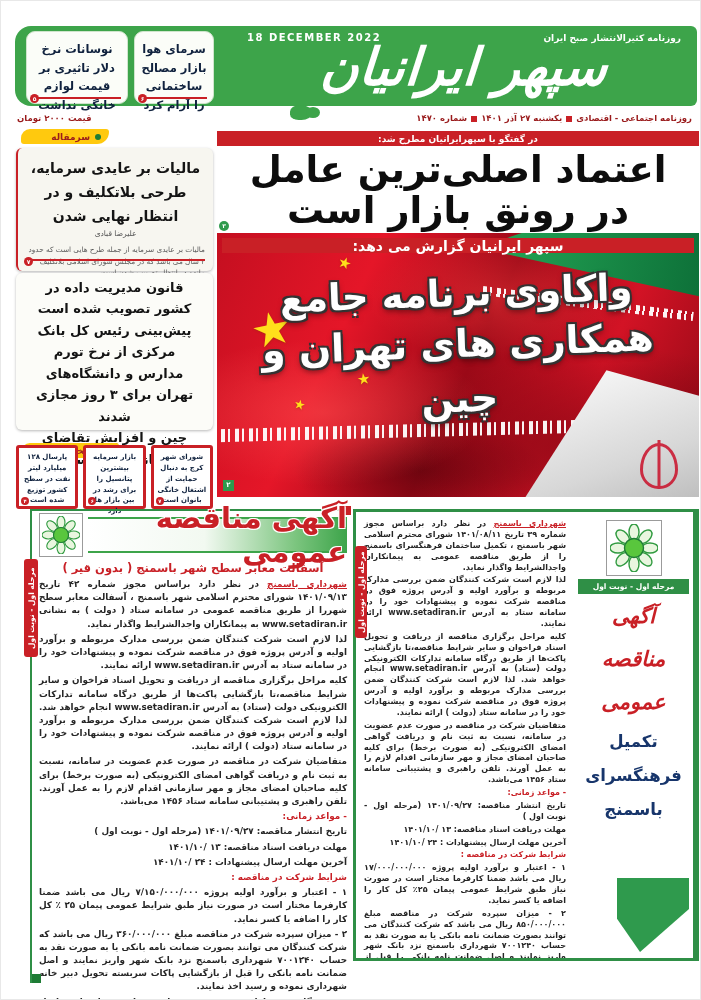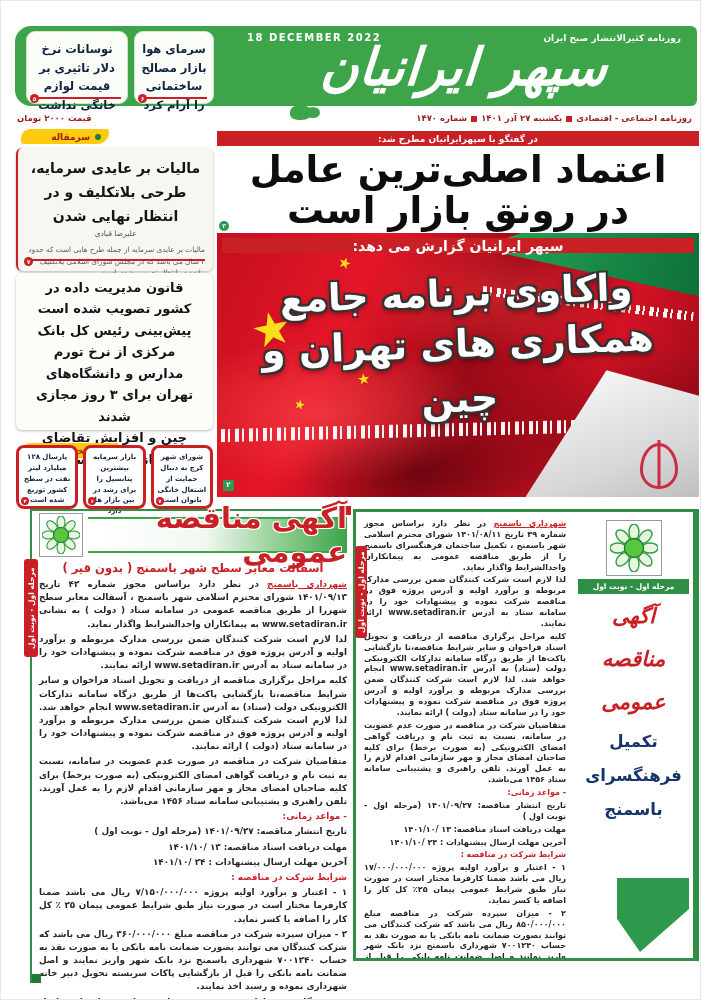--- a/index.html
+++ b/index.html
@@ -91,21 +91,21 @@
   .editorial-card .e-author{font-size:7.5px;color:#555;text-align:center;margin-top:1px;}
   .editorial-card .e-body{font-size:7.3px;color:#5a5a5a;text-align:right;line-height:1.55;margin-top:6px;}
   .editorial-card .rule{position:absolute;left:8px;right:8px;bottom:10px;height:2px;background:#c92026;}
   .editorial-card .num-dot{bottom:5px;left:6px;}
   .headlines-card{position:absolute;left:15px;top:272px;width:197px;height:157px;background:#fcfcf8;
                   border-radius:6px;box-shadow:0 1px 3px rgba(0,0,0,.28);box-sizing:border-box;
                   display:flex;flex-direction:column;justify-content:space-evenly;padding:4px 10px;text-align:center;}
   .headlines-card .h-item{font-size:13px;font-weight:bold;color:#141414;line-height:1.65;}
   .headlines-card .sep{height:1.5px;background:#c92026;margin:0 2px;}
   .preview-row{position:absolute;left:15px;top:444px;width:197px;height:64px;display:flex;gap:5px;}
-  .pbox{flex:1;border:3px solid #c92026;border-radius:8px;background:#fff;position:relative;
+  .pbox{flex:1;border:3px solid #c92026;border-radius:3px;background:#fff;position:relative;
         box-sizing:border-box;padding:4px 2px;font-size:7px;font-weight:bold;color:#10223e;
         text-align:center;line-height:1.55;}
   .pbox .num-dot{bottom:1px;left:2px;width:8px;height:8px;line-height:8px;font-size:5px;}
 
   
   .adtext{font-weight:bold;color:#262626;text-align:justify;}
   .red{color:#c92026;}
   .red-u{color:#c92026;text-decoration:underline;}
   .vtag{position:absolute;background:#c92026;color:#fff;writing-mode:vertical-rl;transform:rotate(180deg);
         font-size:7.5px;font-weight:bold;display:flex;align-items:center;justify-content:center;

